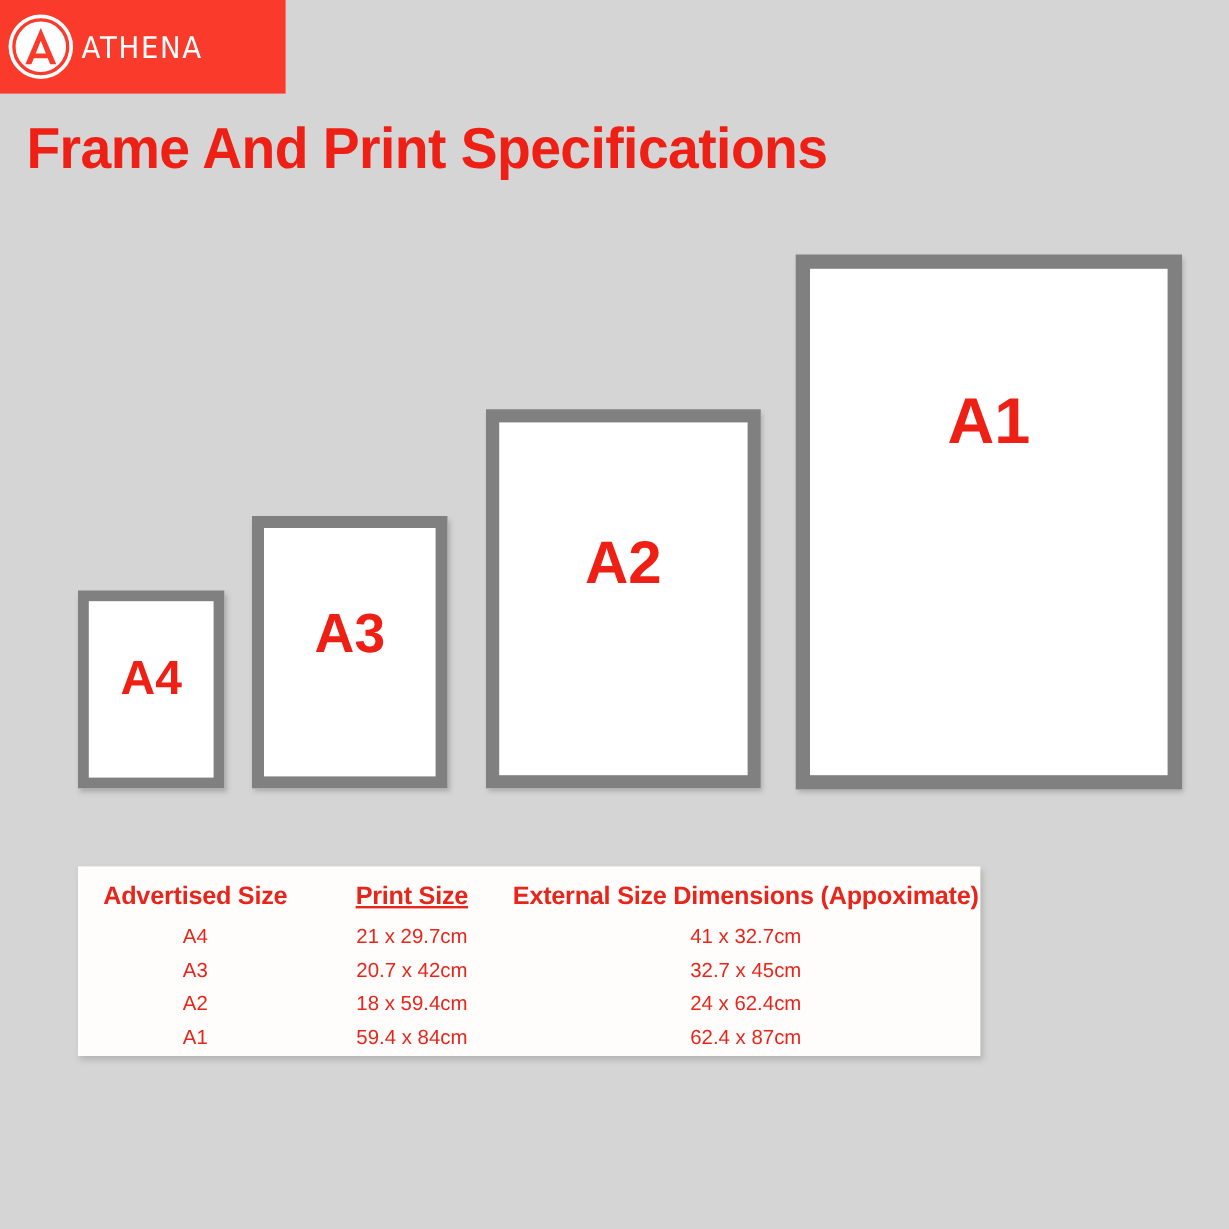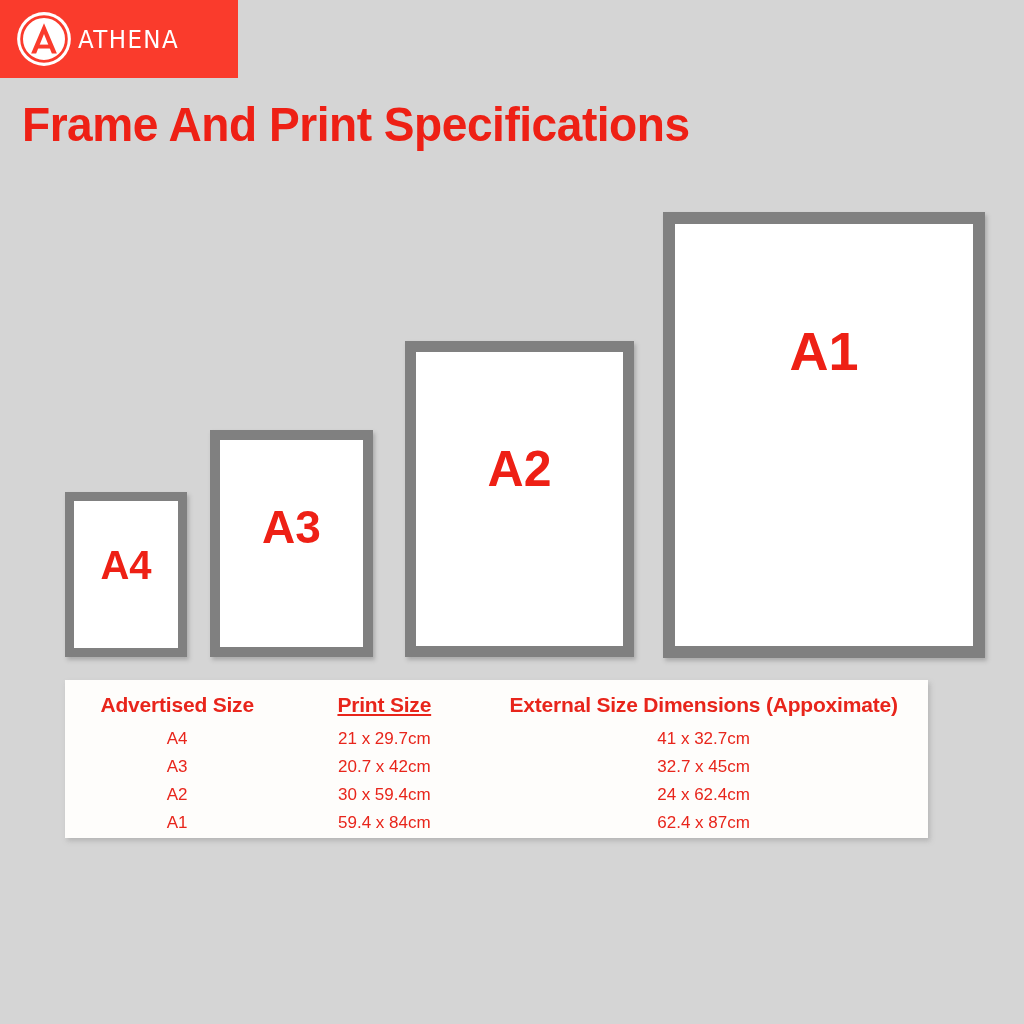--- a/index.html
+++ b/index.html
@@ -19,21 +19,21 @@
   #brand-banner {
     position: absolute;
     left: 0;
     top: 0;
     width: 238px;
     height: 78px;
     background: #fa3b2c;
     display: flex;
     align-items: center;
     box-sizing: border-box;
-    padding-left: 16px;
+    padding-left: 6px;
   }
   #brand-logo-mark {
     width: 56px;
     height: 56px;
     flex: 0 0 auto;
     display: block;
   }
   #brand-wordmark {
     margin-left: 6px;
     color: #ffffff;
@@ -111,22 +111,22 @@
   #frame-a1 {
     left: 663px; top: 212px;  width: 322px; height: 446px;
     border-width: 12px;
   }
   #frame-a1 .frame-label { top: 100px; font-size: 54px; }
 
   
   #spec-table-panel {
     position: absolute;
     left: 65px;
-    top: 680px;
-    width: 863px;
+    top: 722px;
+    width: 752px;
     height: 158px;
     background: #fefdfb;
     box-shadow: 2px 3px 5px rgba(120,120,120,0.35);
   }
   #spec-table {
     width: 100%;
     border-collapse: collapse;
     table-layout: fixed;
   }
   #spec-table th {
@@ -202,21 +202,21 @@
         <td>21 x 29.7cm</td>
         <td>41 x 32.7cm</td>
       </tr>
       <tr>
         <td>A3</td>
         <td>20.7 x 42cm</td>
         <td>32.7 x 45cm</td>
       </tr>
       <tr>
         <td>A2</td>
-        <td>30 x 59.4cm</td>
+        <td>18 x 59.4cm</td>
         <td>24 x 62.4cm</td>
       </tr>
       <tr>
         <td>A1</td>
         <td>59.4 x 84cm</td>
         <td>62.4 x 87cm</td>
       </tr>
     </tbody>
   </table>
 </div>

